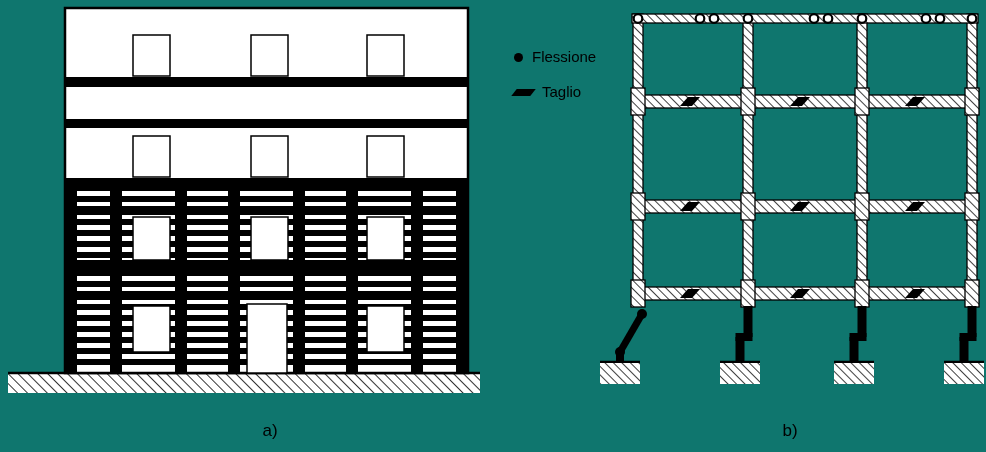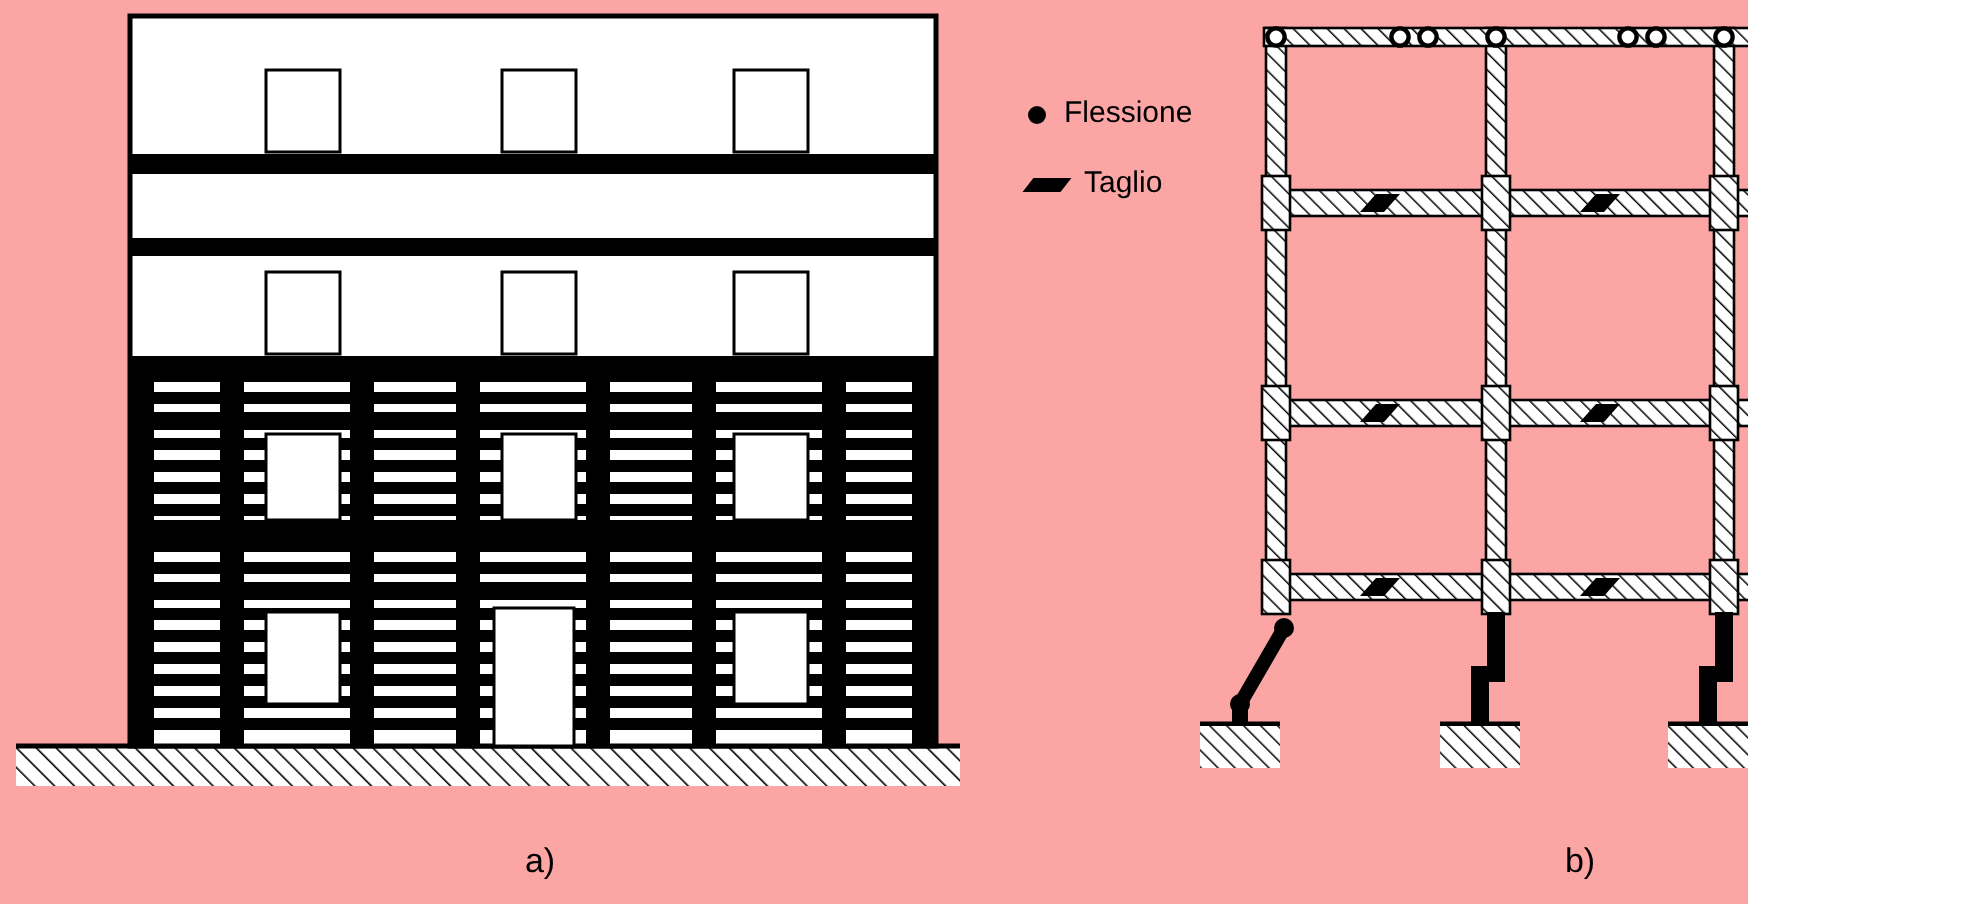--- a/index.html
+++ b/index.html
@@ -1,22 +1,22 @@
 <!DOCTYPE html>
 <html><head>
 <meta charset="utf-8">
 <style>
   * { margin: 0; padding: 0; box-sizing: border-box; }
   html, body { background: #ffffff; }
   body { font-family: "Liberation Sans", sans-serif; color: #000; }
   .canvas {
     position: relative;
-    width: 874px;
+    width: 986px;
     height: 452px;
-    background: #fca5a5;
+    background: #0f766e;
     overflow: hidden;
   }
   .panel { position: absolute; top: 0; }
   #panel-a { left: 0; }
   #panel-b { left: 496px; }
   .legend { position: absolute; left: 514px; top: 48px; }
   .legend-row {
     display: flex; align-items: center; gap: 9px;
     margin-bottom: 17px; font-size: 15px; line-height: 18px; color: #000;
   }

